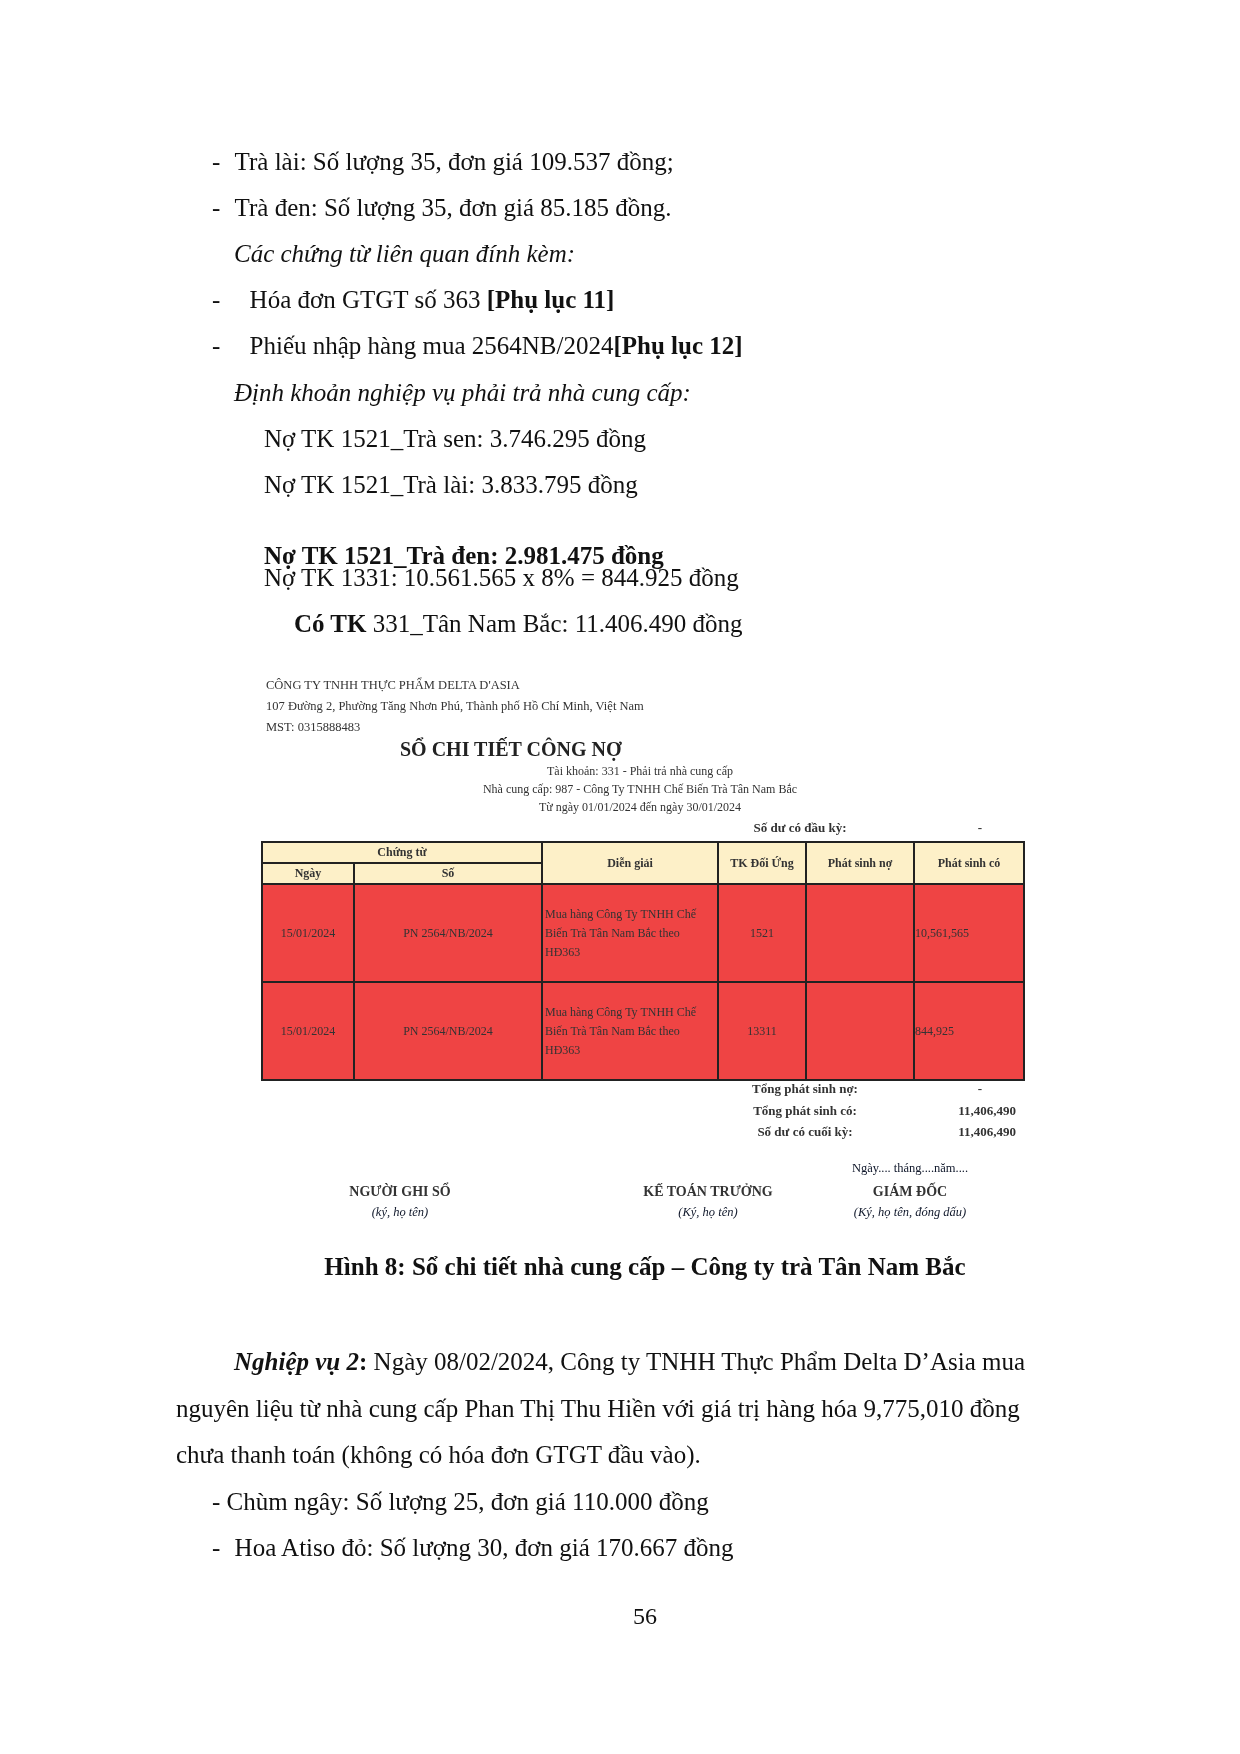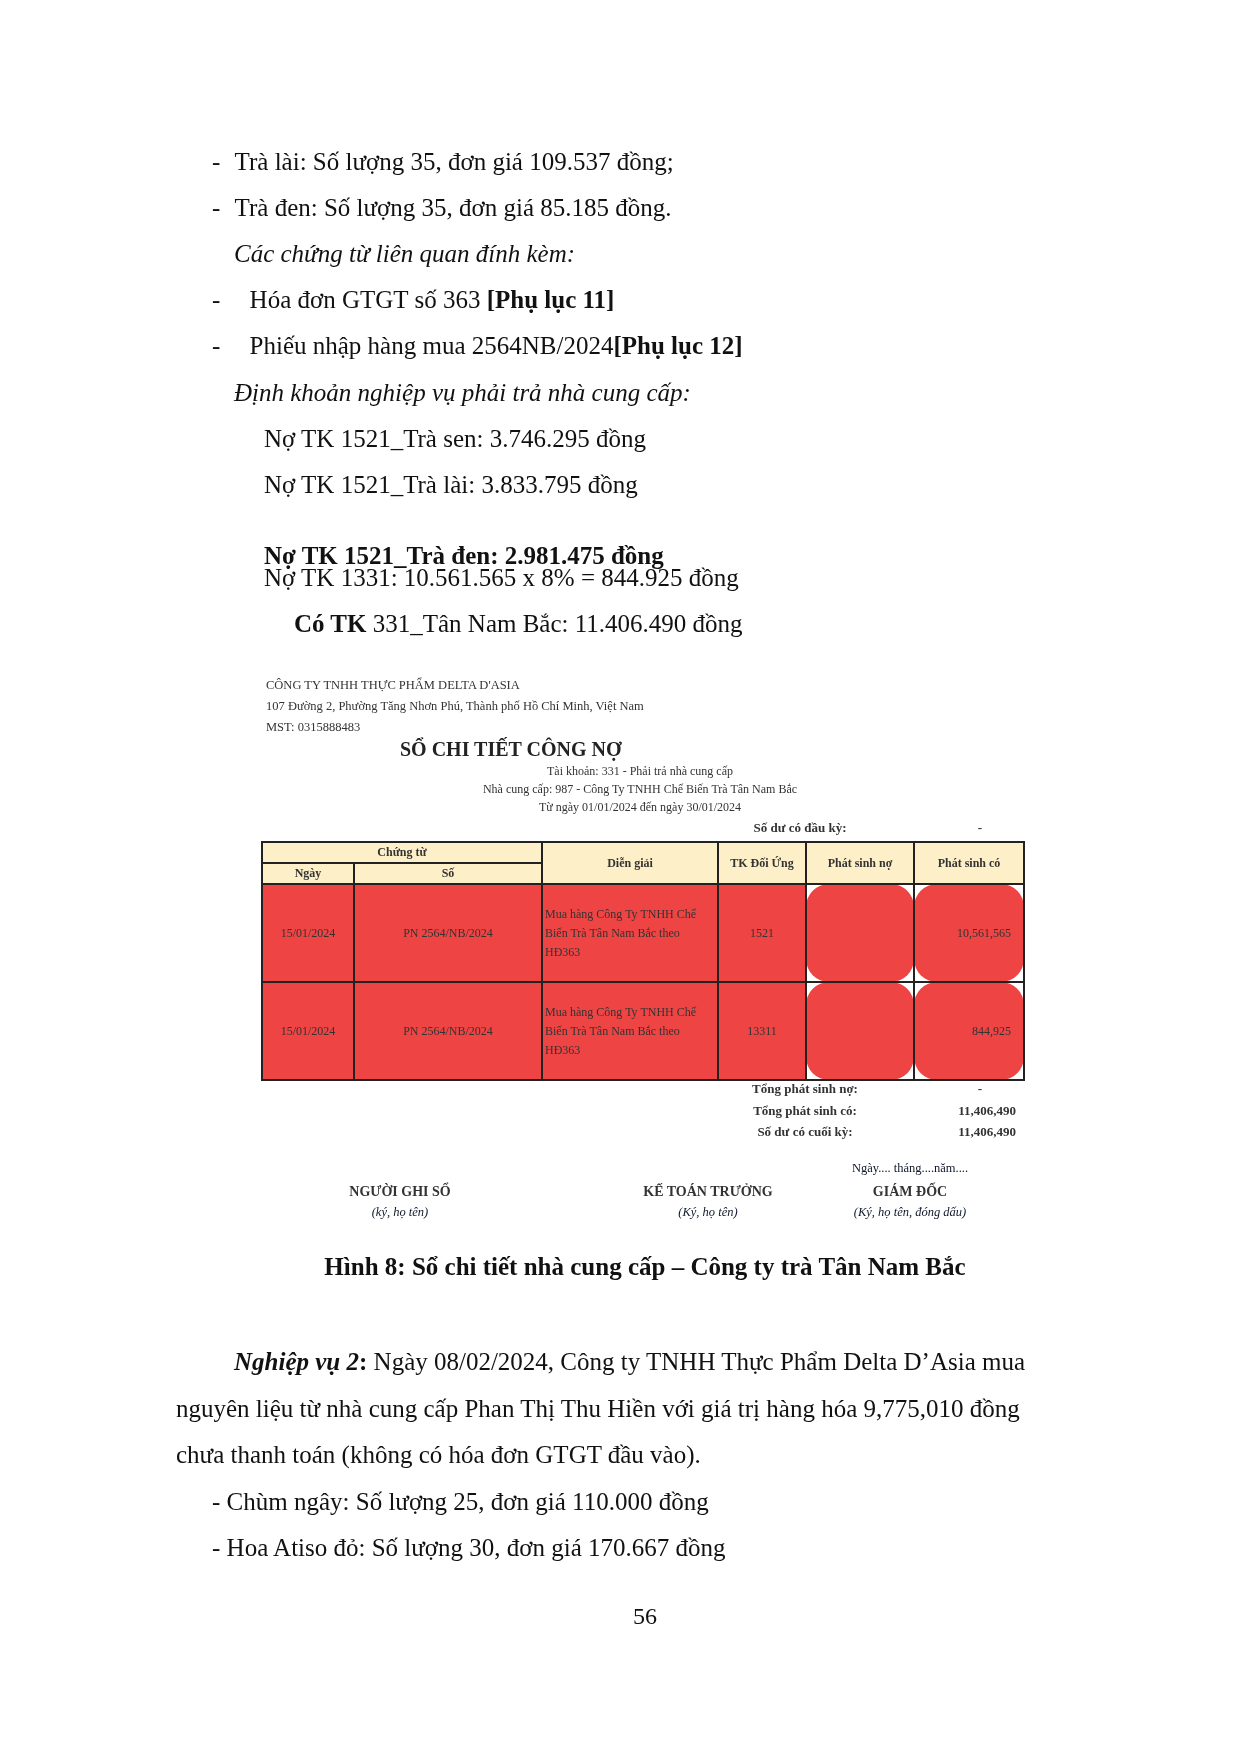--- a/index.html
+++ b/index.html
@@ -15,21 +15,21 @@
   .ledger .small { font-size: 12.5px; line-height: 16px; }
   .ledger .title { font-size: 20px; font-weight: bold; color: #222; }
   .ledger .sub { font-size: 12px; line-height: 15px; color: #333; }
   table.tb { position: absolute; left: 261px; top: 841px; width: 762px;
              border-collapse: collapse; table-layout: fixed; }
   table.tb th, table.tb td { border: 2px solid #222; padding: 0; font-size: 12px;
              color: #333; }
   table.tb th { background: #fdf0c8; font-weight: bold; height: 19px; text-align: center; }
   table.tb td { height: 96px; text-align: center; vertical-align: middle; background:#ef4444; }
   table.tb td.desc { text-align: left; padding: 0 2px; line-height: 19px; white-space: normal; }
-  table.tb td.num { text-align: right; padding-right: 12px; border-radius: 23px; }
+  table.tb td.num { text-align: left; padding-right: 1px; }
   .sum-label { font-size: 13px; font-weight: bold; color: #333; text-align: right; }
   .sum-val { font-size: 13px; font-weight: bold; color: #333; text-align: right; }
   .sig-title { font-size: 14px; font-weight: bold; color: #333; text-align:center; }
   .sig-note { font-size: 12.5px; font-style: italic; color: #0f172a; text-align:center; }
 </style>
 </head>
 <body>
 
 <div class="abs p" style="left:212px; top:147px;">
   <span>-</span>
@@ -137,16 +137,16 @@
   <span class="b it">Nghiệp vụ 2</span><span class="b">:</span><span> Ngày 08/02/2024, Công ty TNHH Thực Phẩm Delta D’Asia mua</span>
 </div>
 <div class="abs p" style="left:176px; top:1394px;">nguyên liệu từ nhà cung cấp Phan Thị Thu Hiền với giá trị hàng hóa 9,775,010 đồng</div>
 <div class="abs p" style="left:176px; top:1440px;">chưa thanh toán (không có hóa đơn GTGT đầu vào).</div>
 <div class="abs p" style="left:212px; top:1487px;">
   <span>-</span>
   <span style="margin-left:0">Chùm ngây: Số lượng 25, đơn giá 110.000 đồng</span>
 </div>
 <div class="abs p" style="left:212px; top:1533px;">
   <span>-</span>
-  <span style="">Hoa Atiso đỏ: Số lượng 30, đơn giá 170.667 đồng</span>
+  <span style="margin-left:8px">Hoa Atiso đỏ: Số lượng 30, đơn giá 170.667 đồng</span>
 </div>
 
 <div class="abs" style="left:0; width:1290px; text-align:center; top:1603px; font-size:24px;">56</div>
 
 </body></html>

